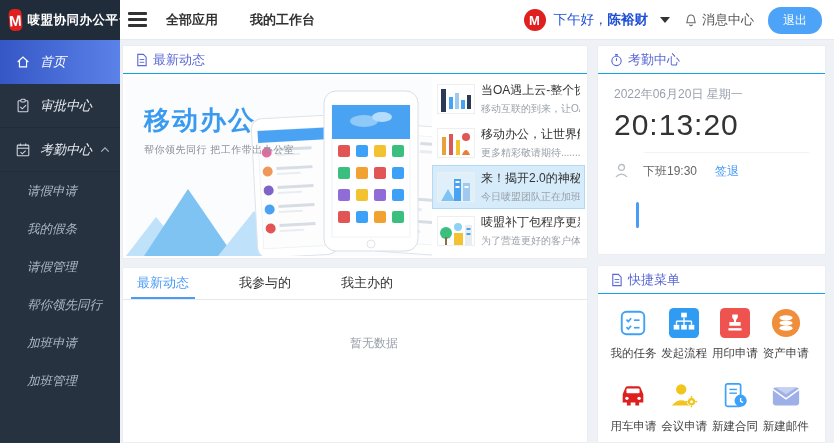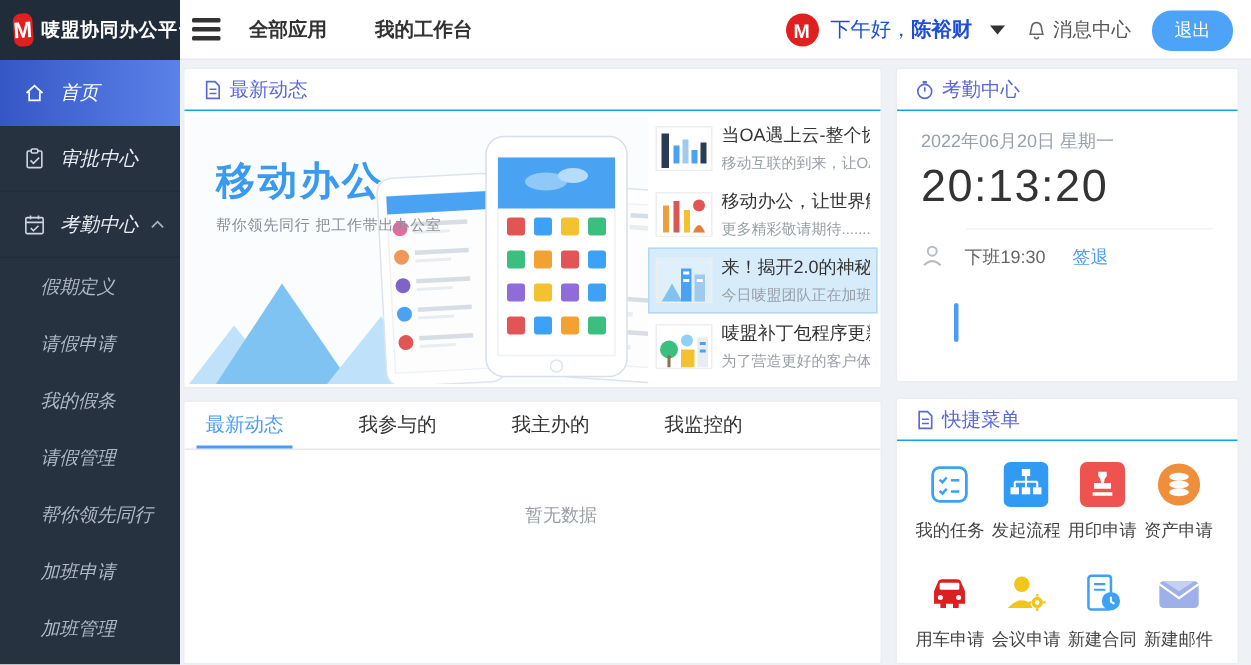--- a/index.html
+++ b/index.html
@@ -129,21 +129,20 @@
         <line x1="2.5" y1="7" x2="15.5" y2="7" stroke="#cfd6e0" stroke-width="1.2"></line>
         <line x1="6" y1="1.8" x2="6" y2="4.6" stroke="#cfd6e0" stroke-width="1.2"></line>
         <line x1="12" y1="1.8" x2="12" y2="4.6" stroke="#cfd6e0" stroke-width="1.2"></line>
         <path d="M6.2 11.3 l2 2 L12 9.6" fill="none" stroke="#cfd6e0" stroke-width="1.2"></path>
       </svg>
     <span class="lbl">考勤中心</span>
     <svg class="chev" width="10" height="7" viewBox="0 0 12 8">
         <path d="M1.5 6.5 L6 2 L10.5 6.5" fill="none" stroke="#aab4c2" stroke-width="1.4"></path>
       </svg>
   </div>
-  <div class="side-sub">假期定义</div>
   <div class="side-sub">请假申请</div>
   <div class="side-sub">我的假条</div>
   <div class="side-sub">请假管理</div>
   <div class="side-sub">帮你领先同行</div>
   <div class="side-sub">加班申请</div>
   <div class="side-sub">加班管理</div>
 </div>
 
 <div class="panel news-panel">
   <div class="panel-head">
@@ -299,21 +298,20 @@
       </div>
     </div>
   </div>
 </div>
 
 <div class="panel tasks-panel">
   <div class="tabs-row">
     <div class="tab active">最新动态</div>
     <div class="tab">我参与的</div>
     <div class="tab">我主办的</div>
-    <div class="tab">我监控的</div>
   </div>
   <div class="empty-text">暂无数据</div>
 </div>
 
 <div class="panel att-panel">
   <div class="panel-head">
     <svg width="13" height="14" viewBox="0 0 14 15">
         <circle cx="7" cy="8.5" r="5" fill="none" stroke="#5a68d6" stroke-width="1.2"></circle>
         <line x1="7" y1="8.5" x2="7" y2="5.5" stroke="#5a68d6" stroke-width="1.2"></line>
         <rect x="5.5" y="1" width="3" height="1.8" fill="#5a68d6"></rect>

